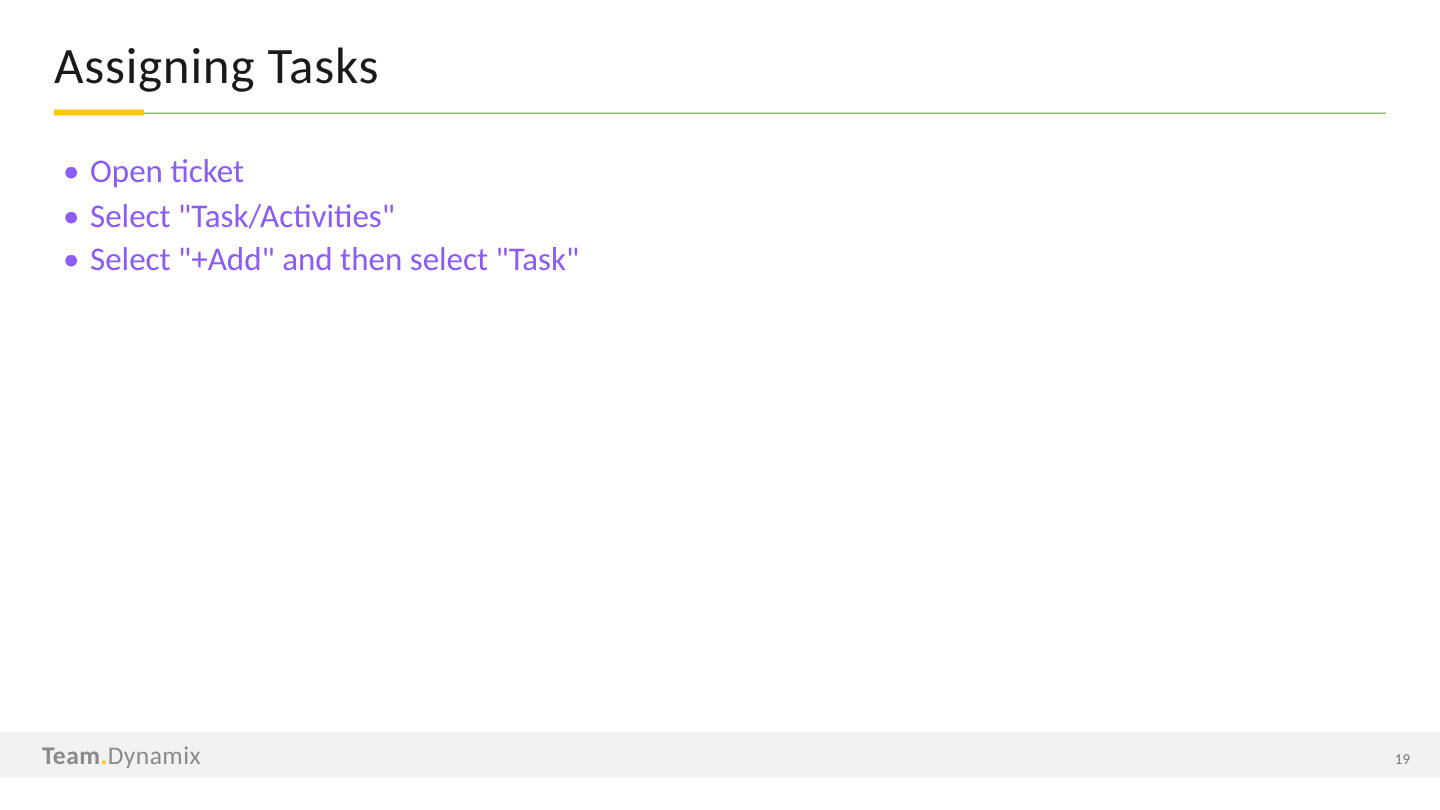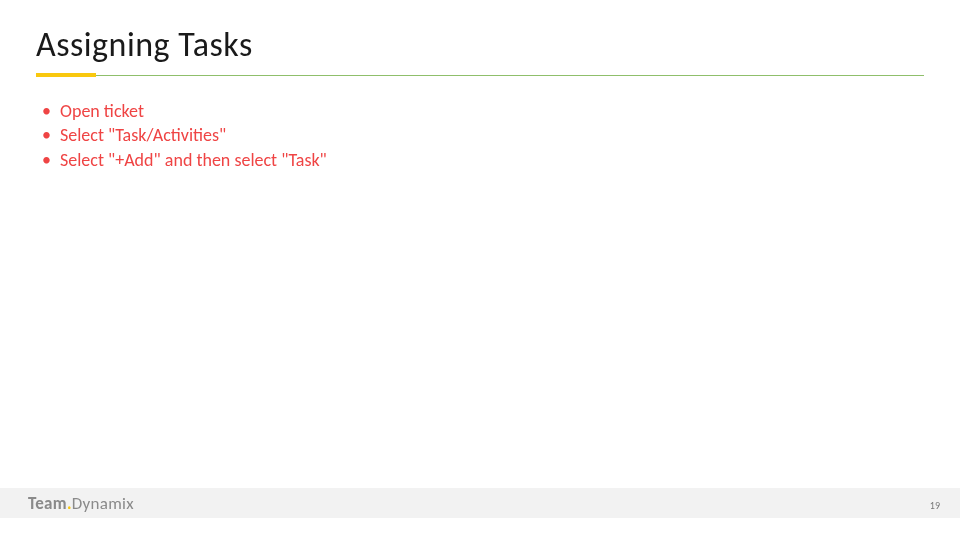--- a/index.html
+++ b/index.html
@@ -48,23 +48,23 @@
       right: 0;
       top: 2px;
       height: 1px;
       background: #8fbf6b;
     }
     .bullets {
       list-style: none;
       padding-left: 6px;
     }
     .bullets li {
-      font-size: 18px;
+      font-size: 22px;
       line-height: 1.35;
-      color: #ef4444;
+      color: #8b5cf6;
       position: relative;
       padding-left: 18px;
     }
     .bullets li::before {
       content: "•";
       position: absolute;
       left: 0;
       top: 0;
     }
     .footer {

